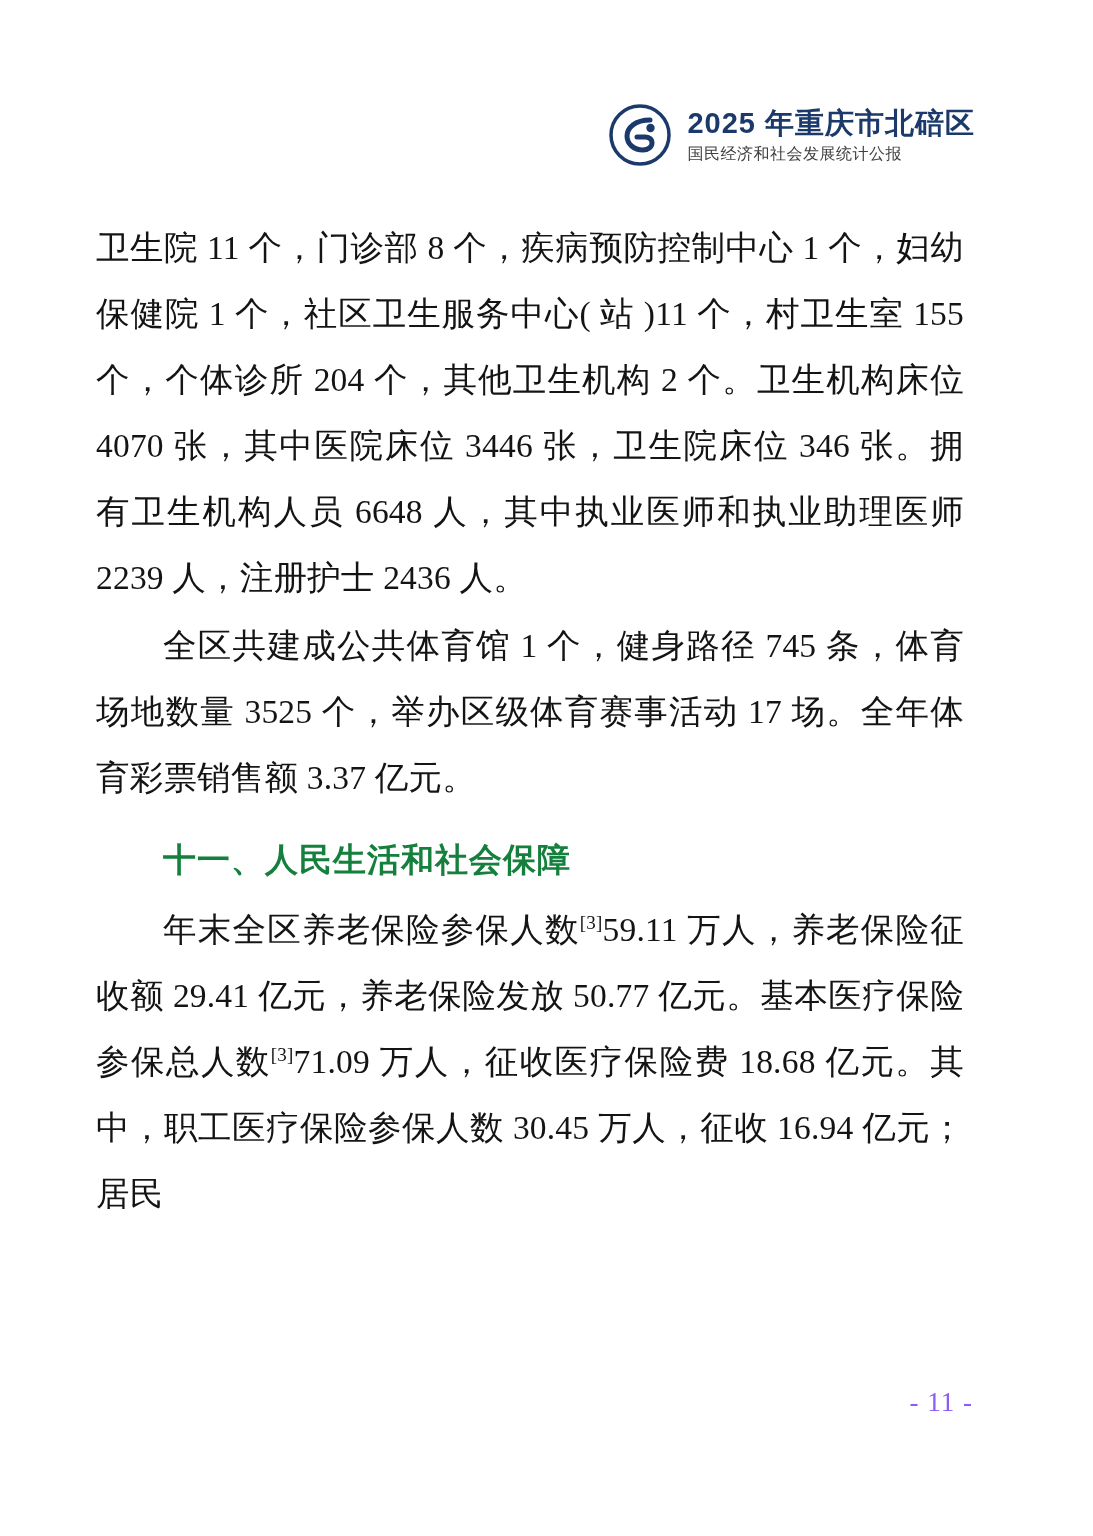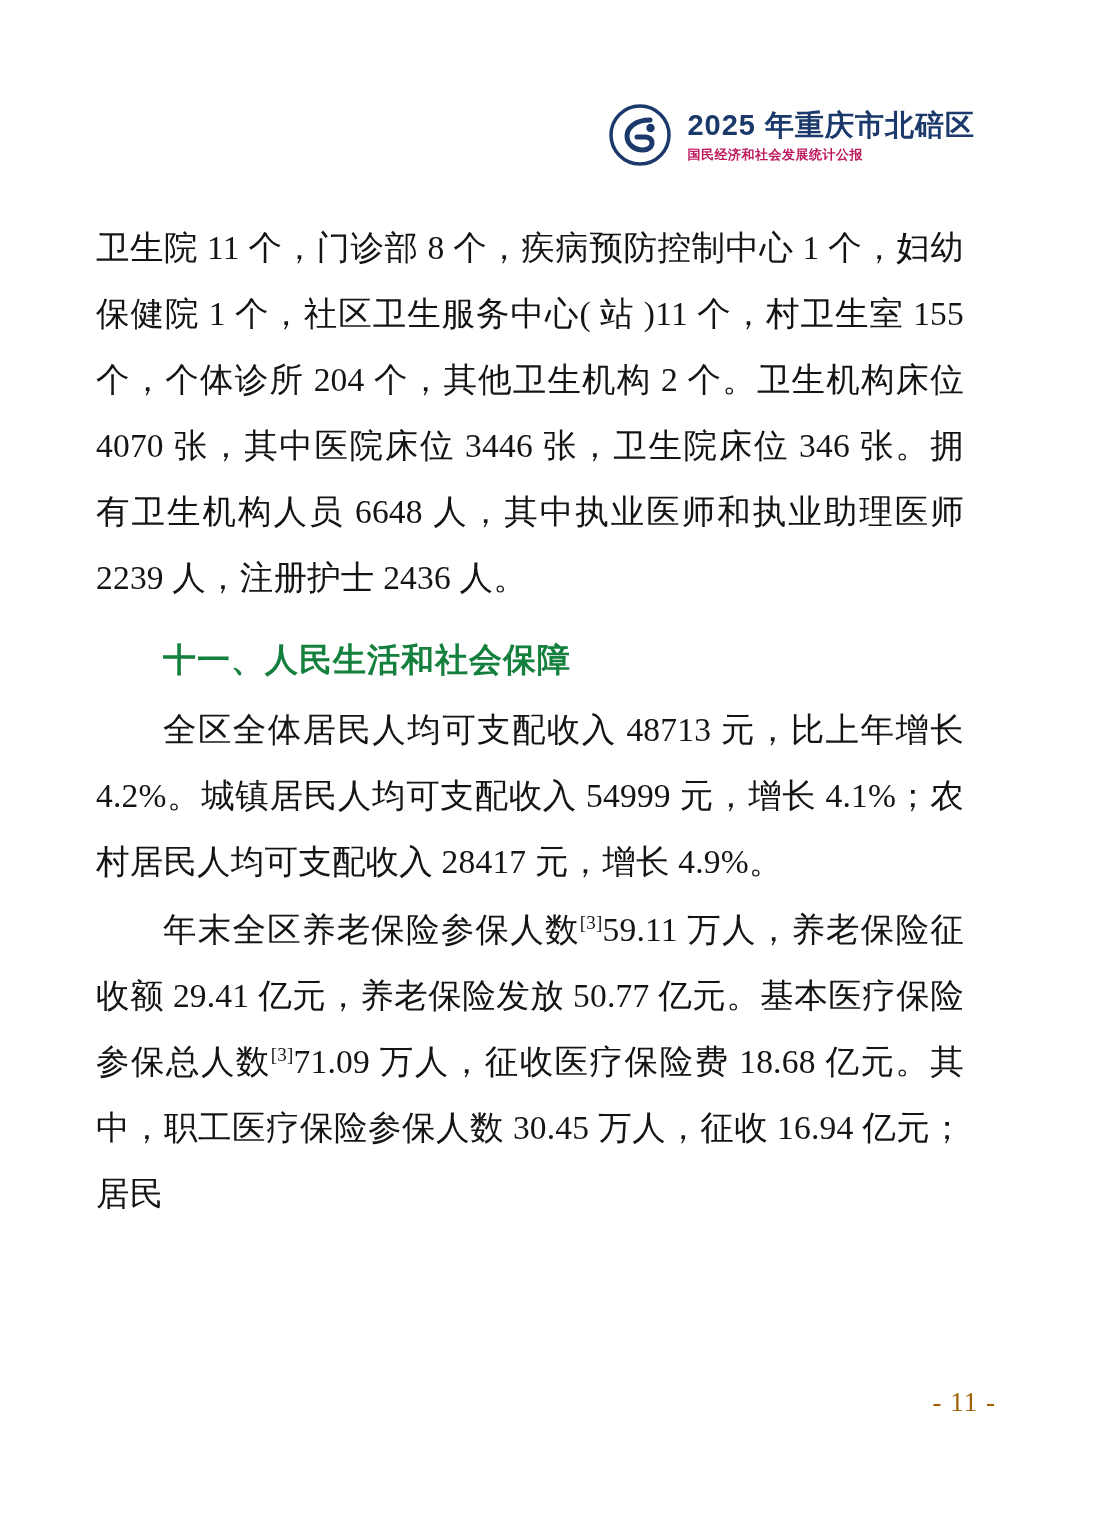--- a/index.html
+++ b/index.html
@@ -43,23 +43,23 @@
   }
   .header-title {
     font-family: "Liberation Sans", sans-serif;
     font-weight: bold;
     font-size: 29px;
     color: #1b3a6b;
     letter-spacing: 1px;
   }
   .header-subtitle {
     font-family: "Liberation Sans", sans-serif;
-    font-weight: bold;
-    font-size: 13px;
-    color: #be185d;
+    font-weight: normal;
+    font-size: 16px;
+    color: #404040;
     letter-spacing: 0.5px;
     margin-top: 5px;
   }
 
   
   .content {
     position: absolute;
     top: 215px;
     left: 96px;
     width: 868px;
@@ -89,23 +89,23 @@
   sup.note {
     font-size: 19px;
     vertical-align: super;
     line-height: 0;
   }
 
   
   .page-number {
     position: absolute;
     bottom: 118px;
-    right: 97px;
+    right: 120px;
     font-size: 27px;
-    color: #a16207;
+    color: #8b5cf6;
     letter-spacing: 1px;
   }
 </style>
 </head>
 <body>
 
 <div class="page">
 
   <div class="doc-header">
     <div class="header-logo">
@@ -118,24 +118,24 @@
     <div class="header-texts">
       <div class="header-title">2025 年重庆市北碚区</div>
       <div class="header-subtitle">国民经济和社会发展统计公报</div>
     </div>
   </div>
 
   <div class="content">
 
     <p class="para">卫生院 11 个，门诊部 8 个，疾病预防控制中心 1 个，妇幼保健院 1 个，社区卫生服务中心( 站 )11 个，村卫生室 155 个，个体诊所 204 个，其他卫生机构 2 个。卫生机构床位 4070 张，其中医院床位 3446 张，卫生院床位 346 张。拥有卫生机构人员 6648 人，其中执业医师和执业助理医师 2239 人，注册护士 2436 人。</p>
 
+    <p class="para indent">全区共建成公共体育馆 1 个，健身路径 745 条，体育场地数量 3525 个，举办区级体育赛事活动 17 场。全年体育彩票销售额 3.37 亿元。</p>
 
     <h2 class="section-title">十一、人民生活和社会保障</h2>
 
-    <p class="para indent">全区全体居民人均可支配收入 48713 元，比上年增长 4.2%。城镇居民人均可支配收入 54999 元，增长 4.1%；农村居民人均可支配收入 28417 元，增长 4.9%。</p>
 
     <p class="para indent"><span>年末全区养老保险参保人数</span><sup class="note">[3]</sup><span>59.11 万人，养老保险征收额 29.41 亿元，养老保险发放 50.77 亿元。基本医疗保险参保总人数</span><sup class="note">[3]</sup><span>71.09 万人，征收医疗保险费 18.68 亿元。其中，职工医疗保险参保人数 30.45 万人，征收 16.94 亿元；居民</span></p>
 
   </div>
 
   <div class="page-number">- 11 -</div>
 
 </div>
 
 </body></html>

